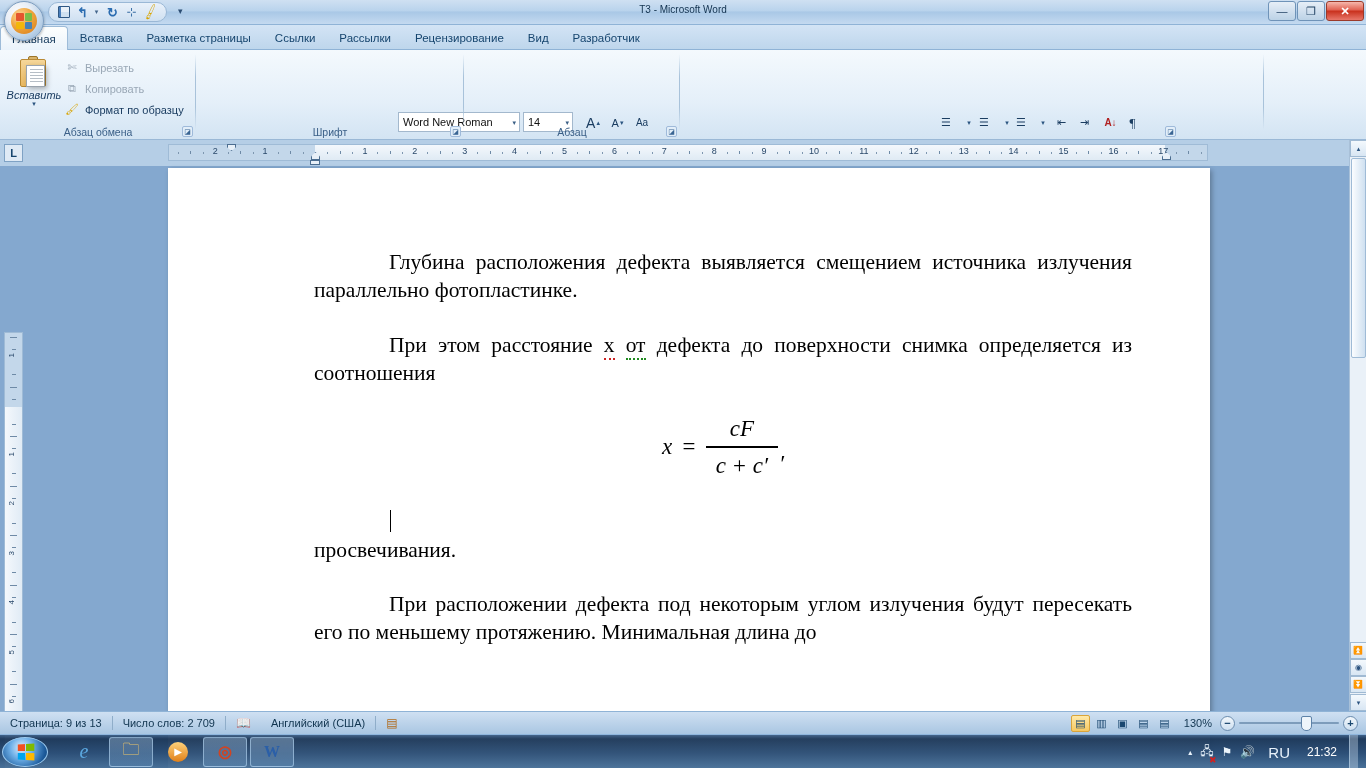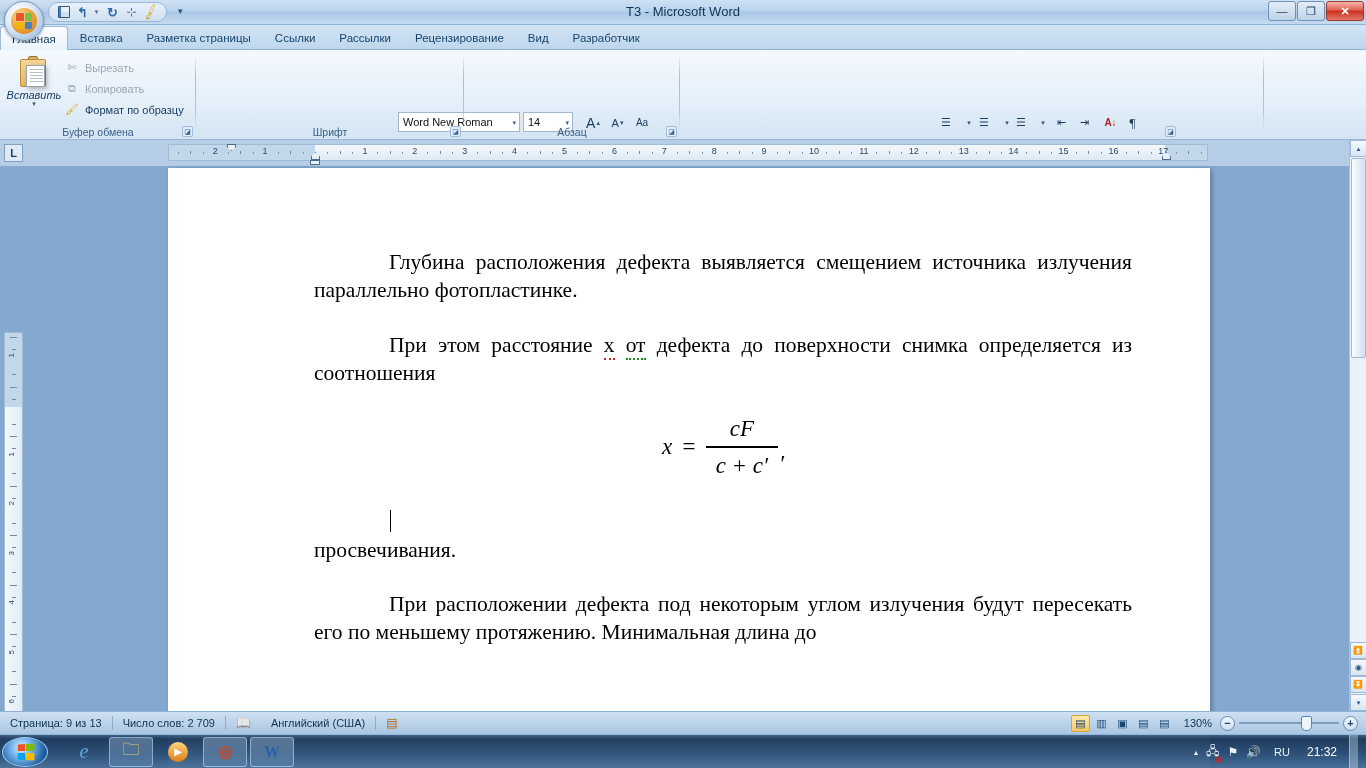--- a/index.html
+++ b/index.html
@@ -50,21 +50,21 @@
   .save-ic:after { content:""; position:absolute; left:2px; bottom:0; width:8px; height:5px; background:#cfe0f0; }
   .undo-ic { color:#2b6cb0; font-size:13px; font-weight:bold; }
   .redo-ic { color:#2b6cb0; font-size:13px; font-weight:bold; }
   .qat-dd { font-size:7px; color:#44668c; margin-left:-2px; }
   .brush-ic { color:#d8a400; font-size:12px; transform:rotate(-20deg); }
   .tbl-ic { color:#3a6ea5; font-size:12px; }
   .qat-more { position:absolute; left:178px; top:6px; font-size:9px; color:#2b4d73; }
 
   .win-title {
     position:absolute; left:0; top:4px; width:1366px; text-align:center;
-    font-size:13px; color:#12324f;
+    font-size:10px; color:#12324f;
   }
   .wbtns { position:absolute; right:2px; top:1px; display:flex; gap:1px; }
   .wbtn {
     width:28px; height:20px; border:1px solid #6f93b8; border-radius:3px;
     background: linear-gradient(to bottom,#e6eef7,#bcd2e6);
     display:flex; align-items:center; justify-content:center; font-size:11px; color:#1c3d5f;
   }
   .wbtn.close {
     width:38px;
     background: linear-gradient(to bottom,#f6b7ac,#e06050 45%,#c8301c 50%,#e8776a 100%);
@@ -298,21 +298,21 @@
     border:1px solid transparent;
   }
   .tb-item.framed {
     background: linear-gradient(to bottom, rgba(190,220,250,.35), rgba(120,170,215,.22));
     border:1px solid rgba(190,222,250,.55);
   }
   .tray {
     position:absolute; right:0; top:0; height:34px; display:flex; align-items:center; gap:8px;
     padding-right:8px; color:#eaf3fb; font-size:11px;
   }
-  .lang-box { font-size:11px; color:#e8f2fb; padding:2px 5px; }
+  .lang-box { font-size:15px; color:#e8f2fb; padding:2px 5px; }
   .clock { font-size:12px; color:#fff; min-width:38px; text-align:center; }
   .show-desk { width:9px; height:34px; background:rgba(220,236,250,.35); border-left:1px solid rgba(200,225,245,.5); }
 </style>
 </head>
 <body>
 
 <div class="app">
 
   <div class="titlebar">
     <div class="orb">
@@ -385,21 +385,21 @@
       </div>
       <div class="clip-cmd" style="top:29px;">
         <span class="ci">⧉</span>
         <span>Копировать</span>
       </div>
       <div class="clip-cmd enabled" style="top:50px;">
         <span class="ci" style="color:#d8a400">🖌</span>
         <span>Формат по образцу</span>
       </div>
 
-      <div class="group-label">Буфер обмена</div>
+      <div class="group-label">Абзац обмена</div>
       <div class="dlg-launch">◪</div>
       <div class="group-div" style="right:0"></div>
     </div>
 
     <div class="group" style="left:196px; width:268px;">
       <div class="fontname">
         <span>Word New Roman</span>
         <span class="combo-arrow">▾</span>
       </div>
       <div class="fontsize">

